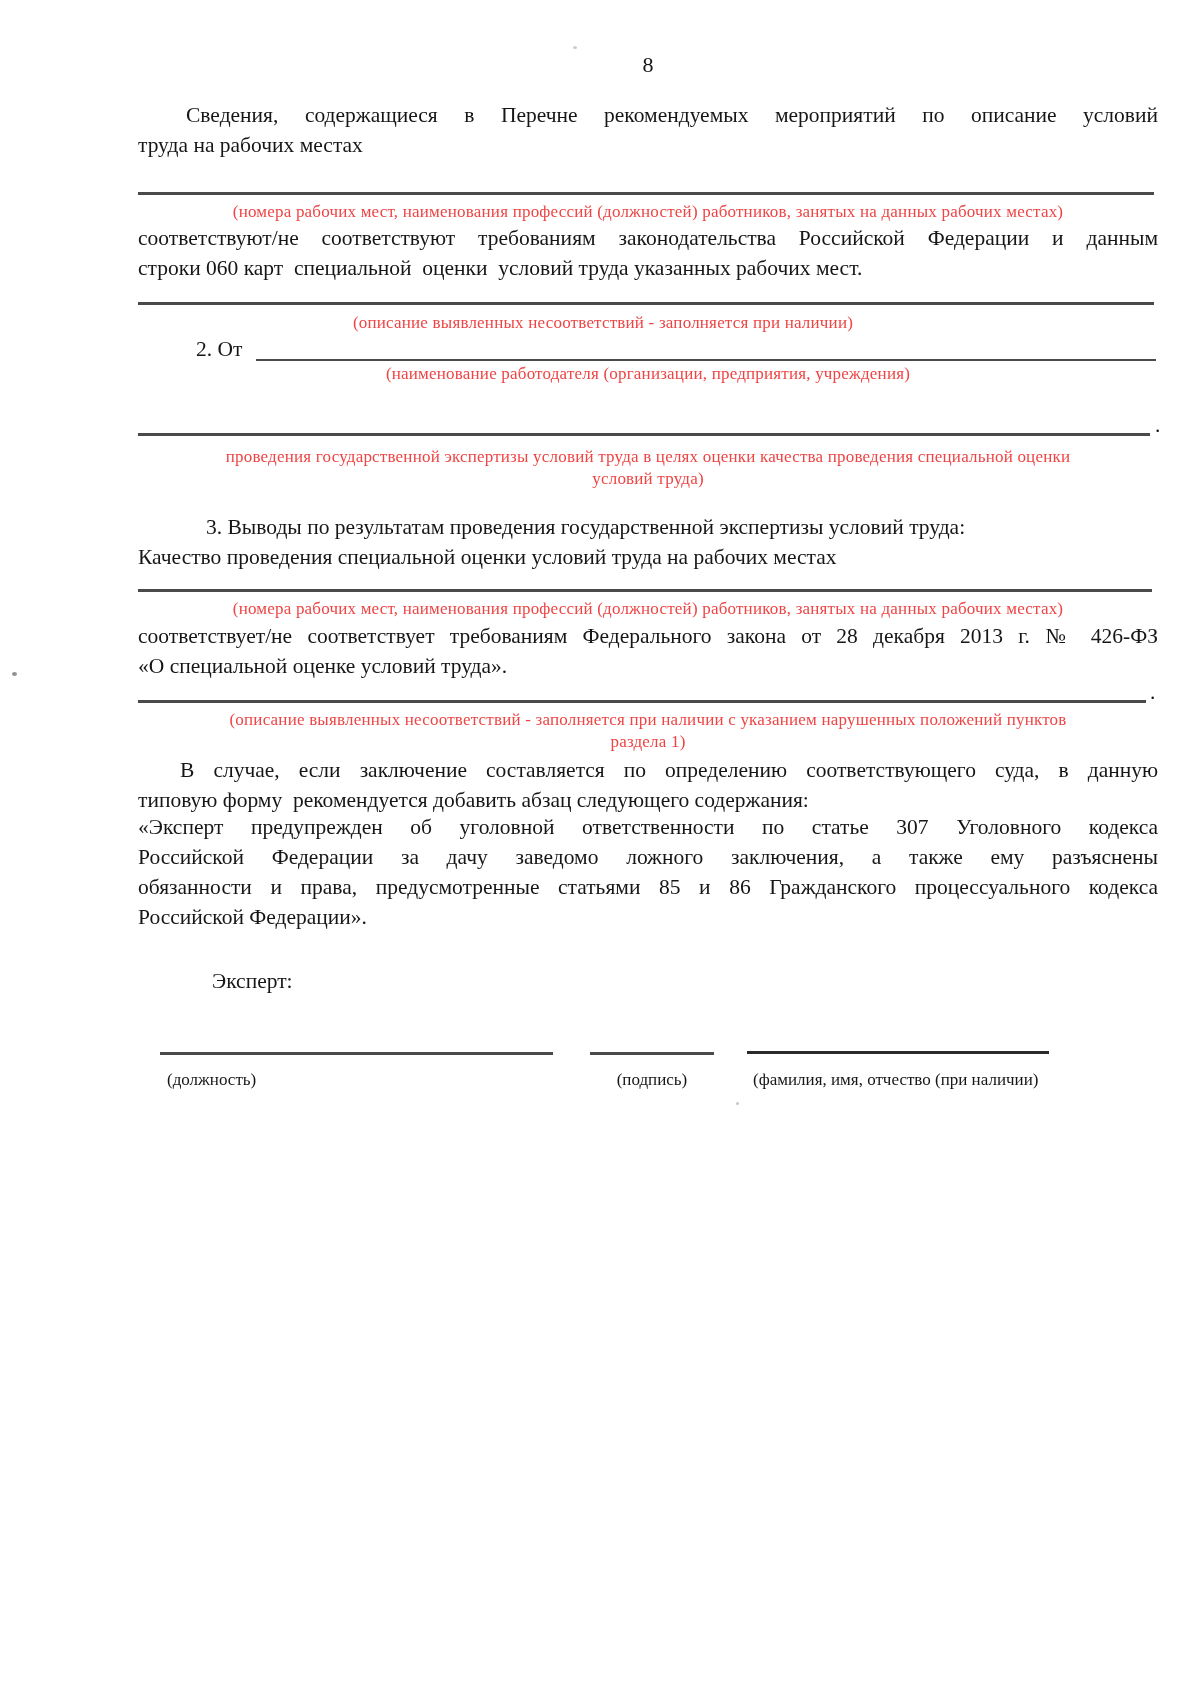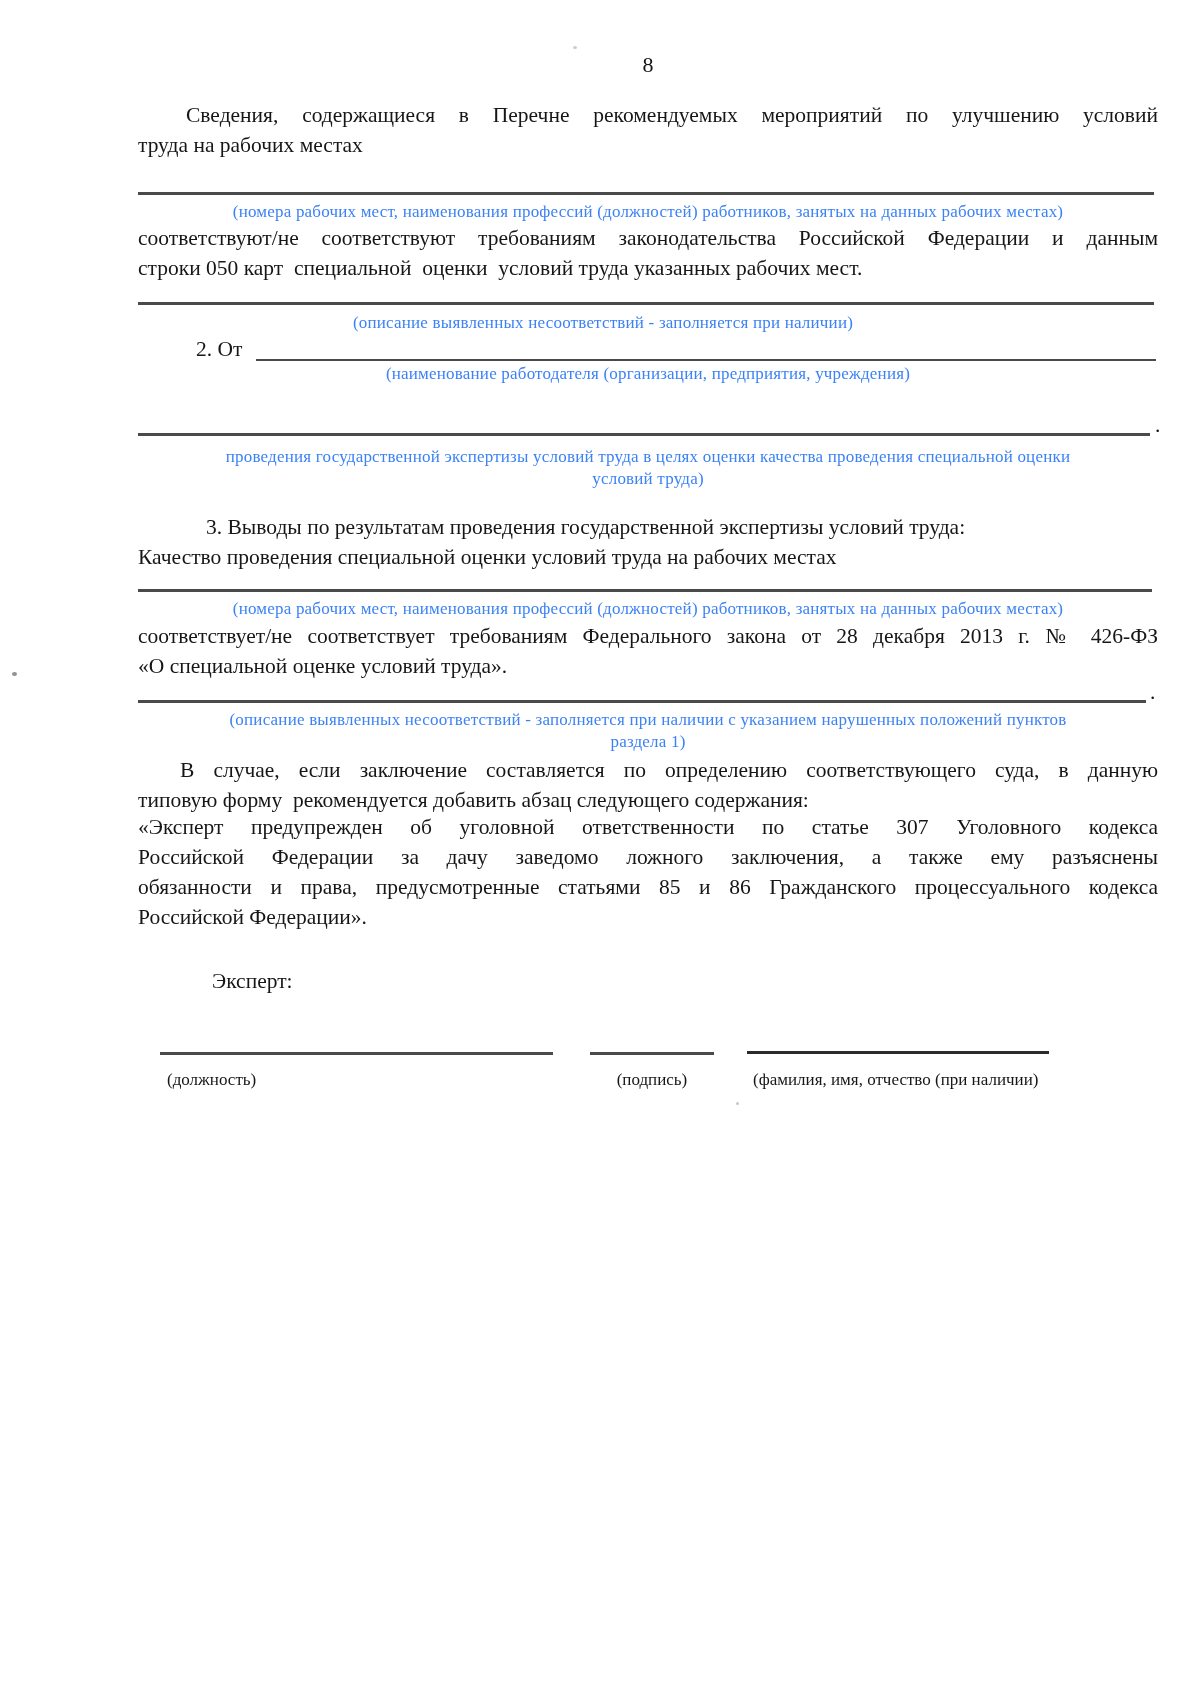--- a/index.html
+++ b/index.html
@@ -15,21 +15,21 @@
   }
   .blk { position: absolute; left: 138px; width: 1020px; }
   .t   { font-size: 21.5px; line-height: 30px; }
   .jl  { text-align: justify; text-align-last: justify; }
   .pre { white-space: pre-wrap; }
   .cap {
     font-size: 17px;
     line-height: 21.5px;
     text-align: center;
     letter-spacing: 0.2px;
-    color: #3b82f6;
+    color: #ef4444;
   }
   .rule {
     position: absolute;
     height: 2.5px;
     background: #4a4a4a;
   }
   .rule.dark { height: 3px; background: #2b2b2b; }
   .fill-line {
     flex: 1 1 auto;
     border-bottom: 2.5px solid #4a4a4a;
@@ -42,28 +42,28 @@
   .sig-label-center { position: absolute; font-size: 17px; line-height: 23px; text-align: center; }
   .sig-label-just   { position: absolute; font-size: 17px; line-height: 23px; text-align: justify; }
 </style>
 </head>
 <body>
 
 <div class="page">
 
   <div class="blk t" style="top:50px; text-align:center; font-size:22px;">8</div>
 
-  <div class="blk t jl" style="top:100px; text-indent:48px;">Сведения, содержащиеся в Перечне рекомендуемых мероприятий по улучшению условий</div>
+  <div class="blk t jl" style="top:100px; text-indent:48px;">Сведения, содержащиеся в Перечне рекомендуемых мероприятий по описание условий</div>
   <div class="blk t" style="top:130px;">труда на рабочих местах</div>
 
   <div class="rule" style="top:192px; left:138px; width:1016px;"></div>
   <div class="blk cap" style="top:201px;">(номера рабочих мест, наименования профессий (должностей) работников, занятых на данных рабочих местах)</div>
 
   <div class="blk t jl" style="top:223px;">соответствуют/не соответствуют требованиям законодательства Российской Федерации и данным</div>
-  <div class="blk t pre" style="top:253px;">строки 050 карт  специальной  оценки  условий труда указанных рабочих мест.</div>
+  <div class="blk t pre" style="top:253px;">строки 060 карт  специальной  оценки  условий труда указанных рабочих мест.</div>
 
   <div class="rule" style="top:302px; left:138px; width:1016px;"></div>
   <div class="cap" style="position:absolute; top:312px; left:138px; width:930px;">(описание выявленных несоответствий - заполняется при наличии)</div>
 
   <div class="blk t row" style="top:334px;">
     <span style="padding-left:58px;">2. От</span>
     <span class="fill-line"></span>
   </div>
   <div class="blk cap" style="top:363px;">(наименование работодателя (организации, предприятия, учреждения)</div>
 

